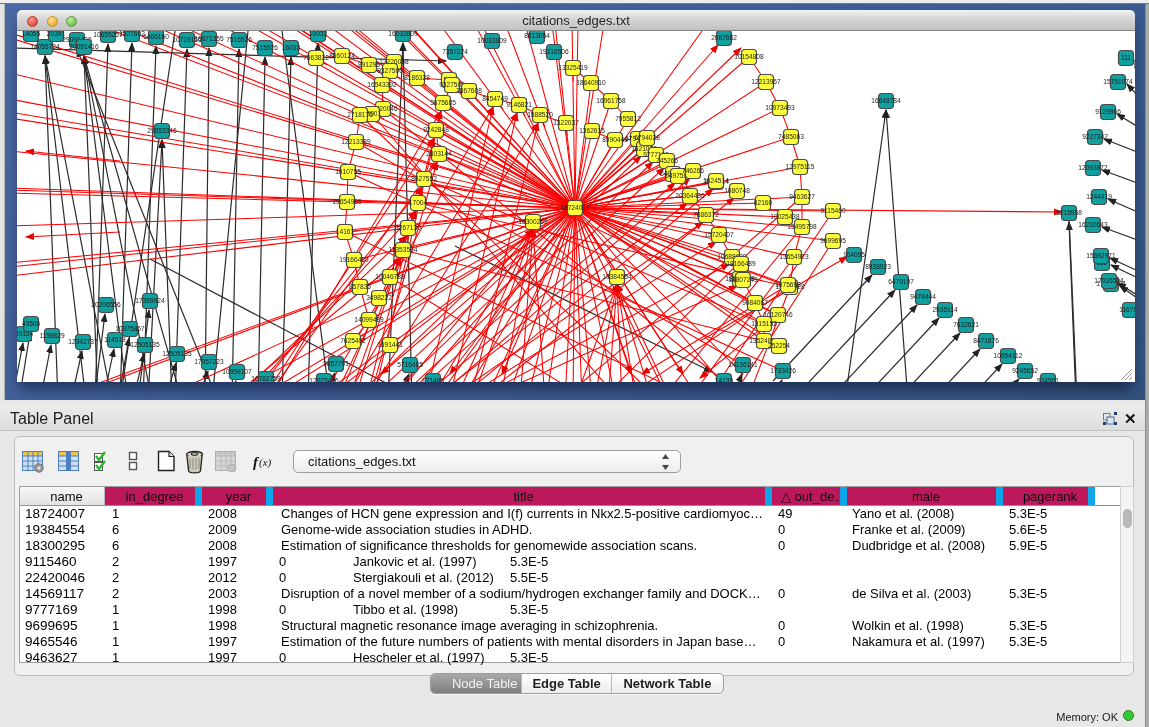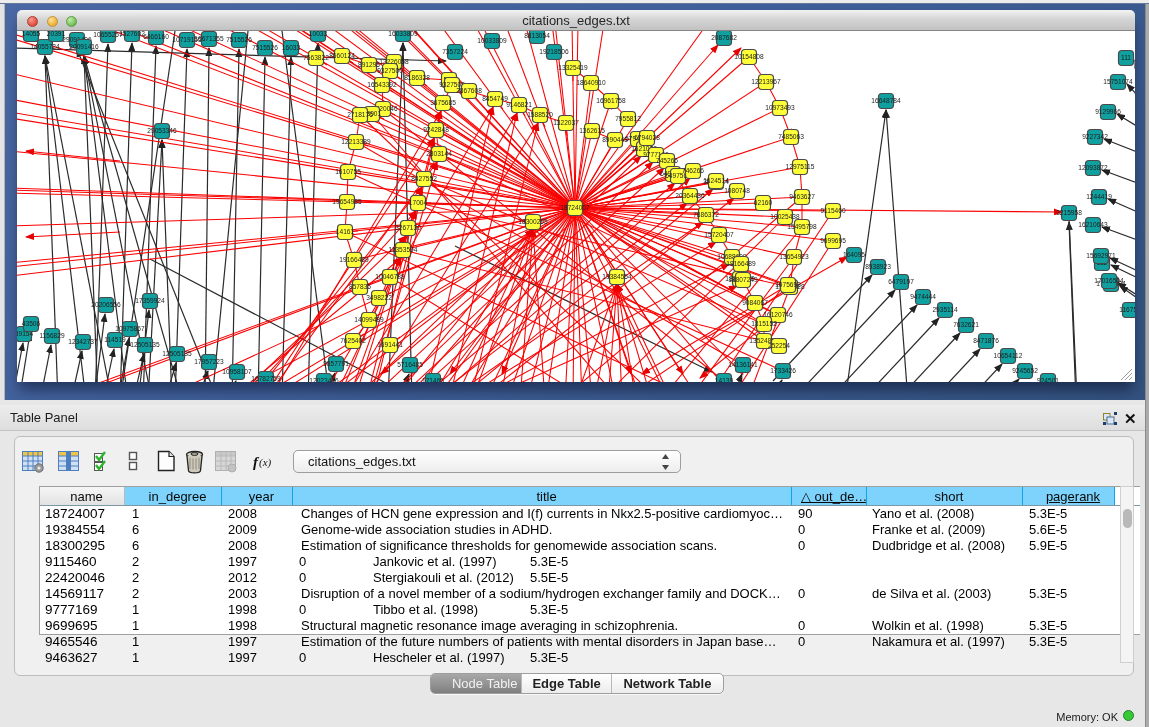--- a/index.html
+++ b/index.html
@@ -12,42 +12,42 @@
   background:linear-gradient(#f3f3f3,#d5d5d5 45%,#c2c2c2); border-bottom:1px solid #868686; }
 #titlebar .t { text-align:center; font-size:13px; line-height:21px; color:#262626; }
 .tl { position:absolute; top:5.5px; width:11px; height:11px; border-radius:50%; }
 #tl1 { left:10px; background:radial-gradient(circle at 35% 30%,#f89a8e,#e4584a 60%,#c43e31); border:0.5px solid #b0392e; }
 #tl2 { left:29.5px; background:radial-gradient(circle at 35% 30%,#ffe0a0,#f0b73f 60%,#d29a2f); border:0.5px solid #c09335; }
 #tl3 { left:49px; background:radial-gradient(circle at 35% 30%,#c0eda4,#7cc460 60%,#57a43c); border:0.5px solid #5d9e43; }
 #graph { position:absolute; left:0; top:21px; width:1118px; height:351px; background:#fff; overflow:hidden; }
 #tablepanel { position:absolute; left:0; top:400px; width:1149px; height:327px; background:#e7e7e7; }
 #tp-head { position:absolute; left:0; top:5px; width:1145px; height:26px;
   background:linear-gradient(#ececec,#dedede); border-bottom:1px solid #c3c3c3; }
-#tp-head .lbl { position:absolute; left:10px; top:5px; font-size:13px; color:#1d1d1d; }
+#tp-head .lbl { position:absolute; left:10px; top:5px; font-size:16px; color:#1d1d1d; }
 #floatico { position:absolute; left:1103px; top:7px; width:14px; height:13px; }
 #closeico { position:absolute; left:1124px; top:5px; font-size:15px; font-weight:bold; color:#111; }
 #container { position:absolute; left:14px; top:36px; width:1120px; height:240px; background:#f0f0f0;
   border:1px solid #bcbcbc; border-radius:6px; }
 #toolbar { position:absolute; left:5px; top:13px; height:24px; }
 #dropdown { position:absolute; left:278px; top:13px; width:388px; height:23px; background:linear-gradient(#ffffff,#ededed);
   border:1px solid #9d9d9d; border-radius:5px; box-shadow:inset 0 1px 0 #fff; }
 #dropdown .txt { position:absolute; left:14px; top:3px; font-size:13px; color:#141414; }
 #dropdown .step { position:absolute; right:10px; top:2px; font-size:11px; color:#333; letter-spacing:0; }
-#table { position:absolute; left:4px; top:49px; width:1101px; height:149px; background:#fff; border:1px solid #9f9f9f; border-right:none;margin-left:20px; }
+#table { position:absolute; left:4px; top:49px; width:1101px; height:177px; background:#fff; border:1px solid #9f9f9f; border-right:none; }
 #vscroll { position:absolute; left:1105px; top:49px; width:14px; height:177px; background:#f4f4f4; border:1px solid #cfcfcf; }
 #vscroll .thumb { position:absolute; left:2px; top:22px; width:9px; height:19px; background:#b9b9b9; border-radius:5px; }
 .hrow { display:flex; height:19px; border-bottom:1px solid #7d98a5; }
-.hc { font-size:13px; color:#0a0a0a; text-align:center; line-height:19px; background:#7dd3fc; border-right:1px solid #0ea5e9; overflow:hidden; white-space:nowrap; padding-left:9px; }
+.hc { font-size:13px; color:#0a0a0a; text-align:center; line-height:19px; background:#be185d; border-right:7px solid #0ea5e9; overflow:hidden; white-space:nowrap; padding-left:9px; }
 .hc.g { background:linear-gradient(#f6f6f6,#e2e2e2); border-right:1px solid #b9b9b9; }
 .tr { display:flex; height:16px; }
 .c { font-size:13px; color:#000; line-height:16px; padding-left:6px; overflow:hidden; white-space:nowrap; }
 .c0 { width:85px; padding-left:5px; font-size:13.5px; } .c1 { width:97px; padding-left:7px; } .c2 { width:71px; } .c3 { width:499px; padding-left:8px; }
 .c4 { width:75px; } .c5 { width:156px; padding-left:5px; } .c6 { width:92px; }
 .h0 { width:85px; } .h1 { width:97px; } .h2 { width:71px; } .h3 { width:499px;text-align:center; }
-.h4 { width:75px;text-decoration:underline; } .h5 { width:156px; } .h6 { width:92px;text-decoration:underline; }
+.h4 { width:75px; } .h5 { width:156px; } .h6 { width:92px; }
 #tabs { position:absolute; left:430px; top:273px; width:294px; height:21px; border:1px solid #9e9e9e; border-radius:5px;
   background:linear-gradient(#ffffff,#ececec); display:flex; overflow:hidden; box-shadow:0 1px 0 rgba(255,255,255,.7); }
 #tabs .seg { font-size:13px; font-weight:bold; color:#222; text-align:center; line-height:20px; }
 #tabs .sel { background:linear-gradient(#a8a8a8,#7f7f7f); color:#f2f2f2; font-weight:normal; }
 #tabs .d { width:1px; background:#b9b9b9; }
 #memory { position:absolute; right:31px; top:311px; font-size:11px; color:#1a1a1a; }
 #memdot { position:absolute; right:15px; top:310px; width:11px; height:11px; border-radius:50%;
   background:#35cb35; border:1px solid #2e7d32; }
 </style></head>
 <body>
@@ -802,29 +802,29 @@
           <path d="M4.5 17 L8 12 H1 z" fill="#444"></path>
       </svg>
     </div>
     <div id="table">
       <div class="hrow">
         <div class="hc g h0">name</div>
           <div class="hc h1">in_degree</div>
           <div class="hc h2">year</div>
         <div class="hc h3">title</div>
           <div class="hc h4">△ out_de…</div>
-          <div class="hc h5">short</div>
+          <div class="hc h5">male</div>
         <div class="hc h6">pagerank</div>
       </div>
       <div class="tr">
           <div class="c c0">18724007</div>
           <div class="c c1">1</div>
           <div class="c c2">2008</div>
           <div class="c c3">Changes of HCN gene expression and I(f) currents in Nkx2.5-positive cardiomyoc…</div>
-          <div class="c c4">90</div>
+          <div class="c c4">49</div>
           <div class="c c5">Yano et al. (2008)</div>
           <div class="c c6">5.3E-5</div>
         </div>
 <div class="tr">
           <div class="c c0">19384554</div>
           <div class="c c1">6</div>
           <div class="c c2">2009</div>
           <div class="c c3">Genome-wide association studies in ADHD.</div>
           <div class="c c4">0</div>
           <div class="c c5">Franke et al. (2009)</div>

